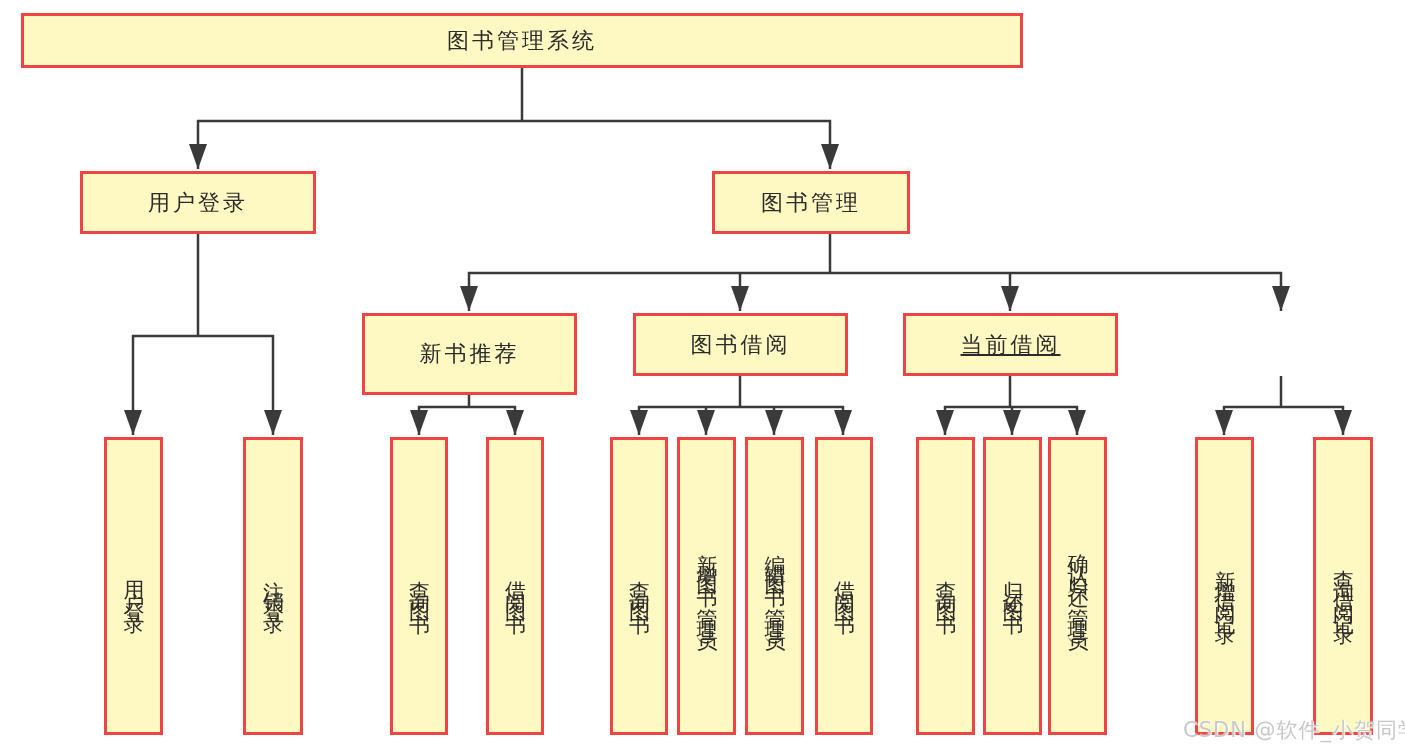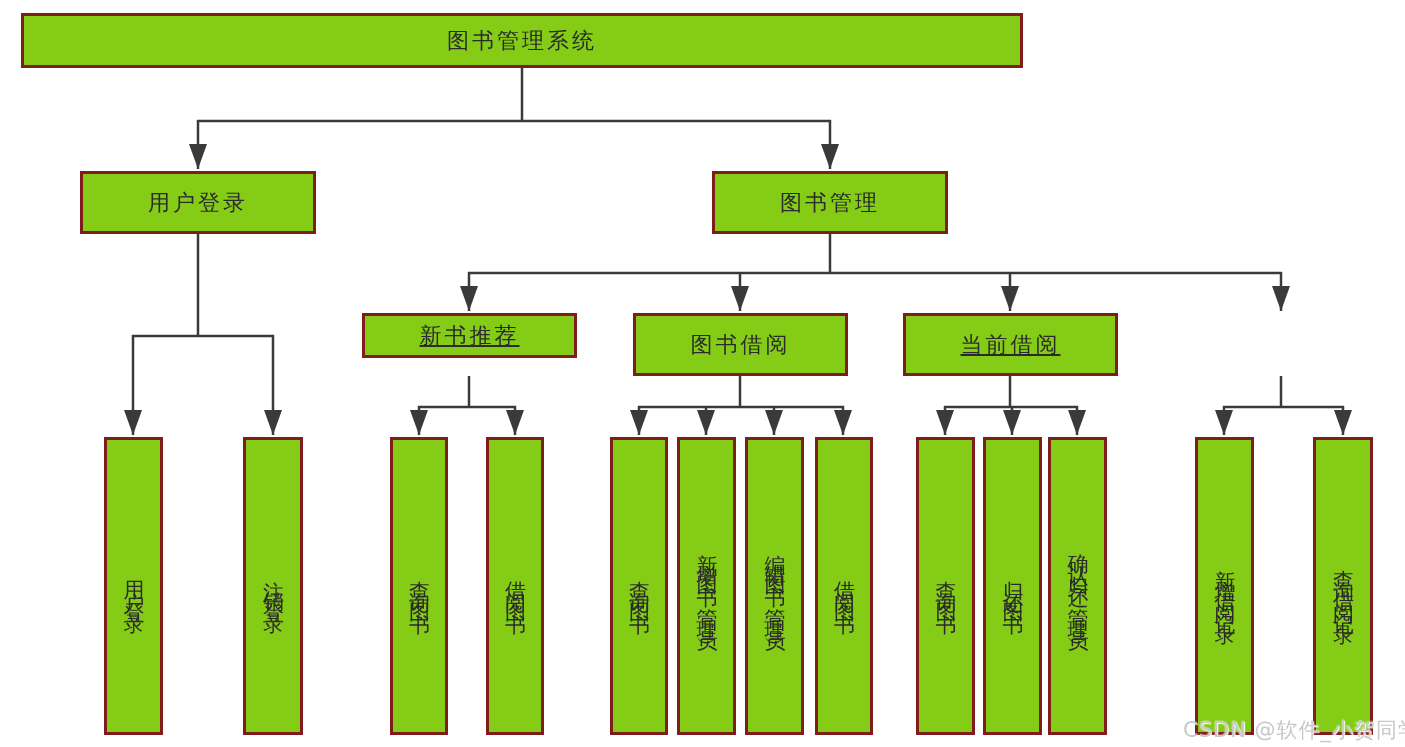--- a/index.html
+++ b/index.html
@@ -18,22 +18,22 @@
   #wires {
     position: absolute;
     left: 0;
     top: 0;
     width: 1405px;
     height: 747px;
   }
   .node {
     position: absolute;
     box-sizing: border-box;
-    background: #84cc16;
-    border: 3px solid #7f1d1d;
+    background: #fef9c3;
+    border: 3px solid #ef4444;
     color: #2b2b2b;
     display: flex;
     align-items: center;
     justify-content: center;
   }
   .hnode {
     font-size: 22px;
     letter-spacing: 3px;
     line-height: 1;
   }
@@ -112,23 +112,23 @@
       <path d="M1281,376 L1281,407"></path>
       <path d="M1223,407 L1344,407"></path>
       <path d="M1224,406 L1224,435" marker-end="url(#arrow)"></path>
       <path d="M1343,406 L1343,435" marker-end="url(#arrow)"></path>
     </g>
   </svg>
 
   <div class="node hnode" style="left:21px; top:13px; width:1002px; height:55px;">图书管理系统</div>
 
   <div class="node hnode" style="left:80px; top:171px; width:236px; height:63px;">用户登录</div>
-  <div class="node hnode" style="left:712px; top:171px; width:236px; height:63px;">图书管理</div>
+  <div class="node hnode" style="left:712px; top:171px; width:198px; height:63px;">图书管理</div>
 
-  <div class="node hnode" style="left:362px; top:313px; width:215px; height:45px;text-decoration:underline;">新书推荐</div>
+  <div class="node hnode" style="left:362px; top:313px; width:215px; height:82px;">新书推荐</div>
   <div class="node hnode" style="left:633px; top:313px; width:215px; height:63px;font-family:Liberation Serif, serif;">图书借阅</div>
   <div class="node hnode" style="left:903px; top:313px; width:215px; height:63px;text-decoration:underline;">当前借阅</div>
 
   <div class="node vnode" style="left:104px; width:59px;">
     <span>用户登录</span>
   </div>
   <div class="node vnode" style="left:243px; width:60px;">
     <span>注销登录</span>
   </div>
 

